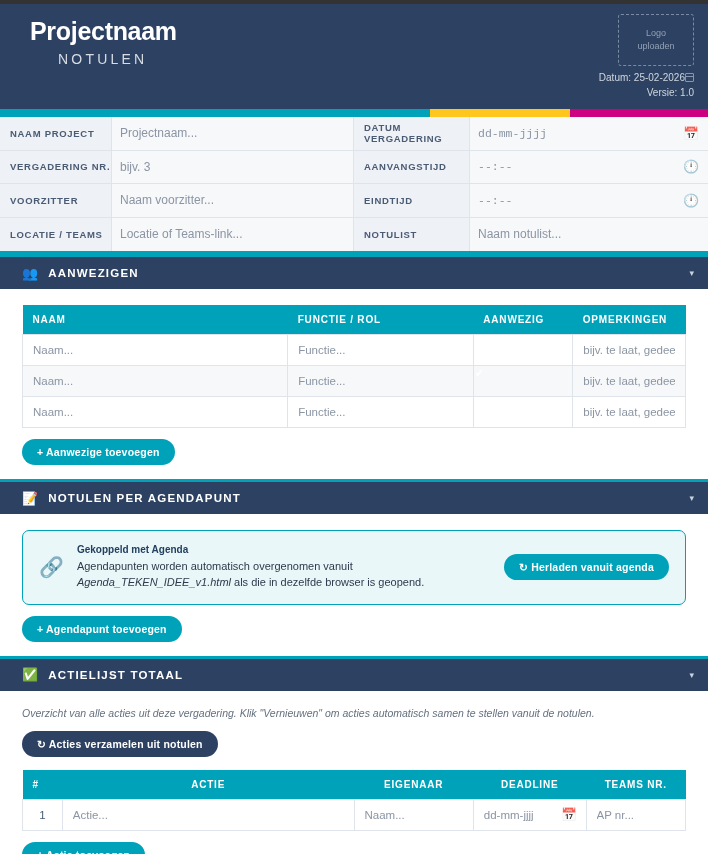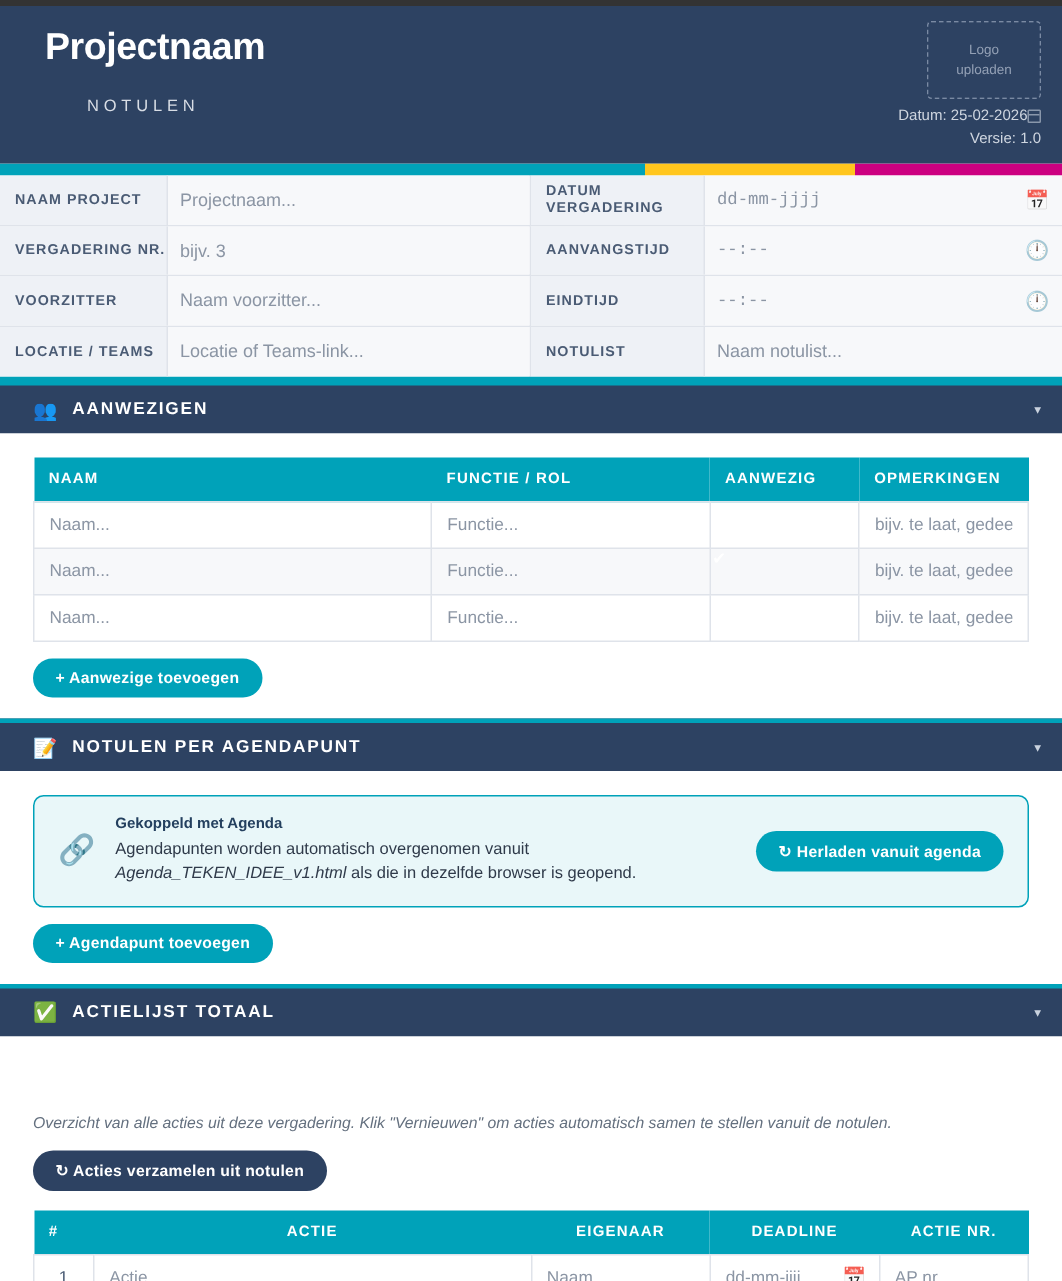--- a/index.html
+++ b/index.html
@@ -24,23 +24,23 @@
   }
   .header-title {
     color: #ffffff;
     font-size: 25px;
     font-weight: bold;
     letter-spacing: -0.3px;
     line-height: 1.1;
   }
   .header-sub {
     color: #d8dde5;
-    font-size: 11px;
+    font-size: 14px;
     letter-spacing: 3.2px;
-    margin-top: 19px;
+    margin-top: 5px;
     font-weight: normal;
     padding-left: 28px;
   }
   .logo-box {
     position: absolute;
     right: 14px;
     top: 10px;
     width: 76px;
     height: 52px;
     border: 1px dashed #7a8aa3;
@@ -238,21 +238,20 @@
   .callout .co-desc { font-size: 11px; color: #2f3a4a; line-height: 1.45; }
   .callout .co-desc em { font-style: italic; }
   .callout .co-btn { flex: 0 0 auto; }
 
   
   .note-line {
     font-size: 10.5px;
     color: #64707f;
     font-style: italic;
     margin-bottom: 12px;
-    margin-top: 36px;
   }
   .act-num { text-align: center; font-size: 11.5px; color: #4a5b74; }
   .deadline-cell { display: flex; align-items: center; padding-right: 8px; }
   .deadline-cell input { font-family: "Liberation Mono", monospace; font-size: 11px; }
 </style>
 </head>
 <body>
 
 <div class="page">
 
@@ -412,21 +411,21 @@
     <div class="note-line">Overzicht van alle acties uit deze vergadering. Klik "Vernieuwen" om acties automatisch samen te stellen vanuit de notulen.</div>
     <button class="btn btn-navy">↻ Acties verzamelen uit notulen</button>
 
     <table class="grid" style="margin-top:13px">
       <thead>
         <tr>
           <th style="width:6%">#</th>
           <th style="width:44%;text-align:center">ACTIE</th>
           <th style="width:18%;text-align:center">EIGENAAR</th>
           <th style="width:17%;text-align:center">DEADLINE</th>
-          <th style="width:15%;text-align:center">ACTIE NR.</th>
+          <th style="width:15%;text-align:center">TEAMS NR.</th>
         </tr>
       </thead>
       <tbody>
         <tr>
           <td class="act-num">1</td>
           <td><input placeholder="Actie..." style=""></td>
           <td><input placeholder="Naam..." style=""></td>
           <td>
             <div class="deadline-cell">
               <input placeholder="dd-mm-jjjj" style="">

